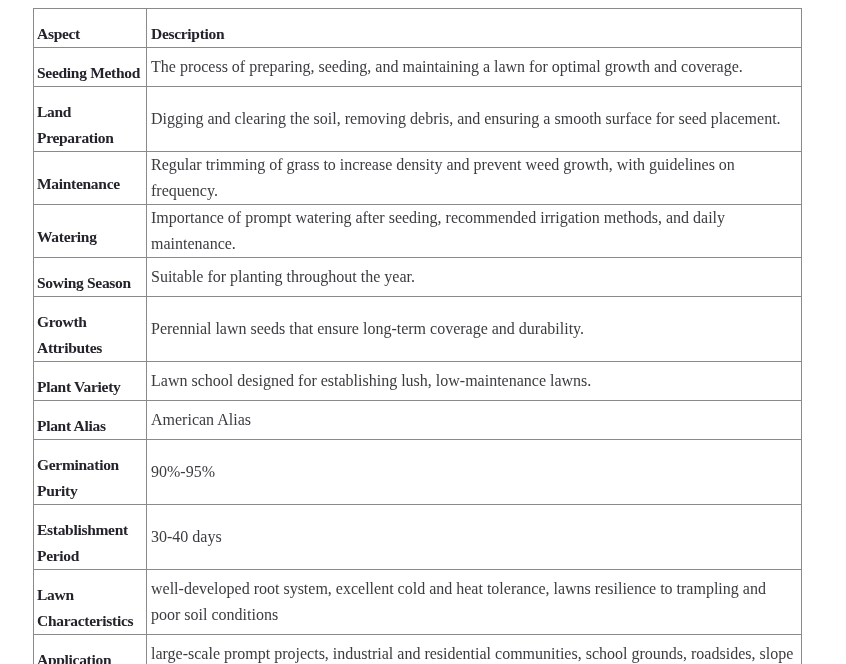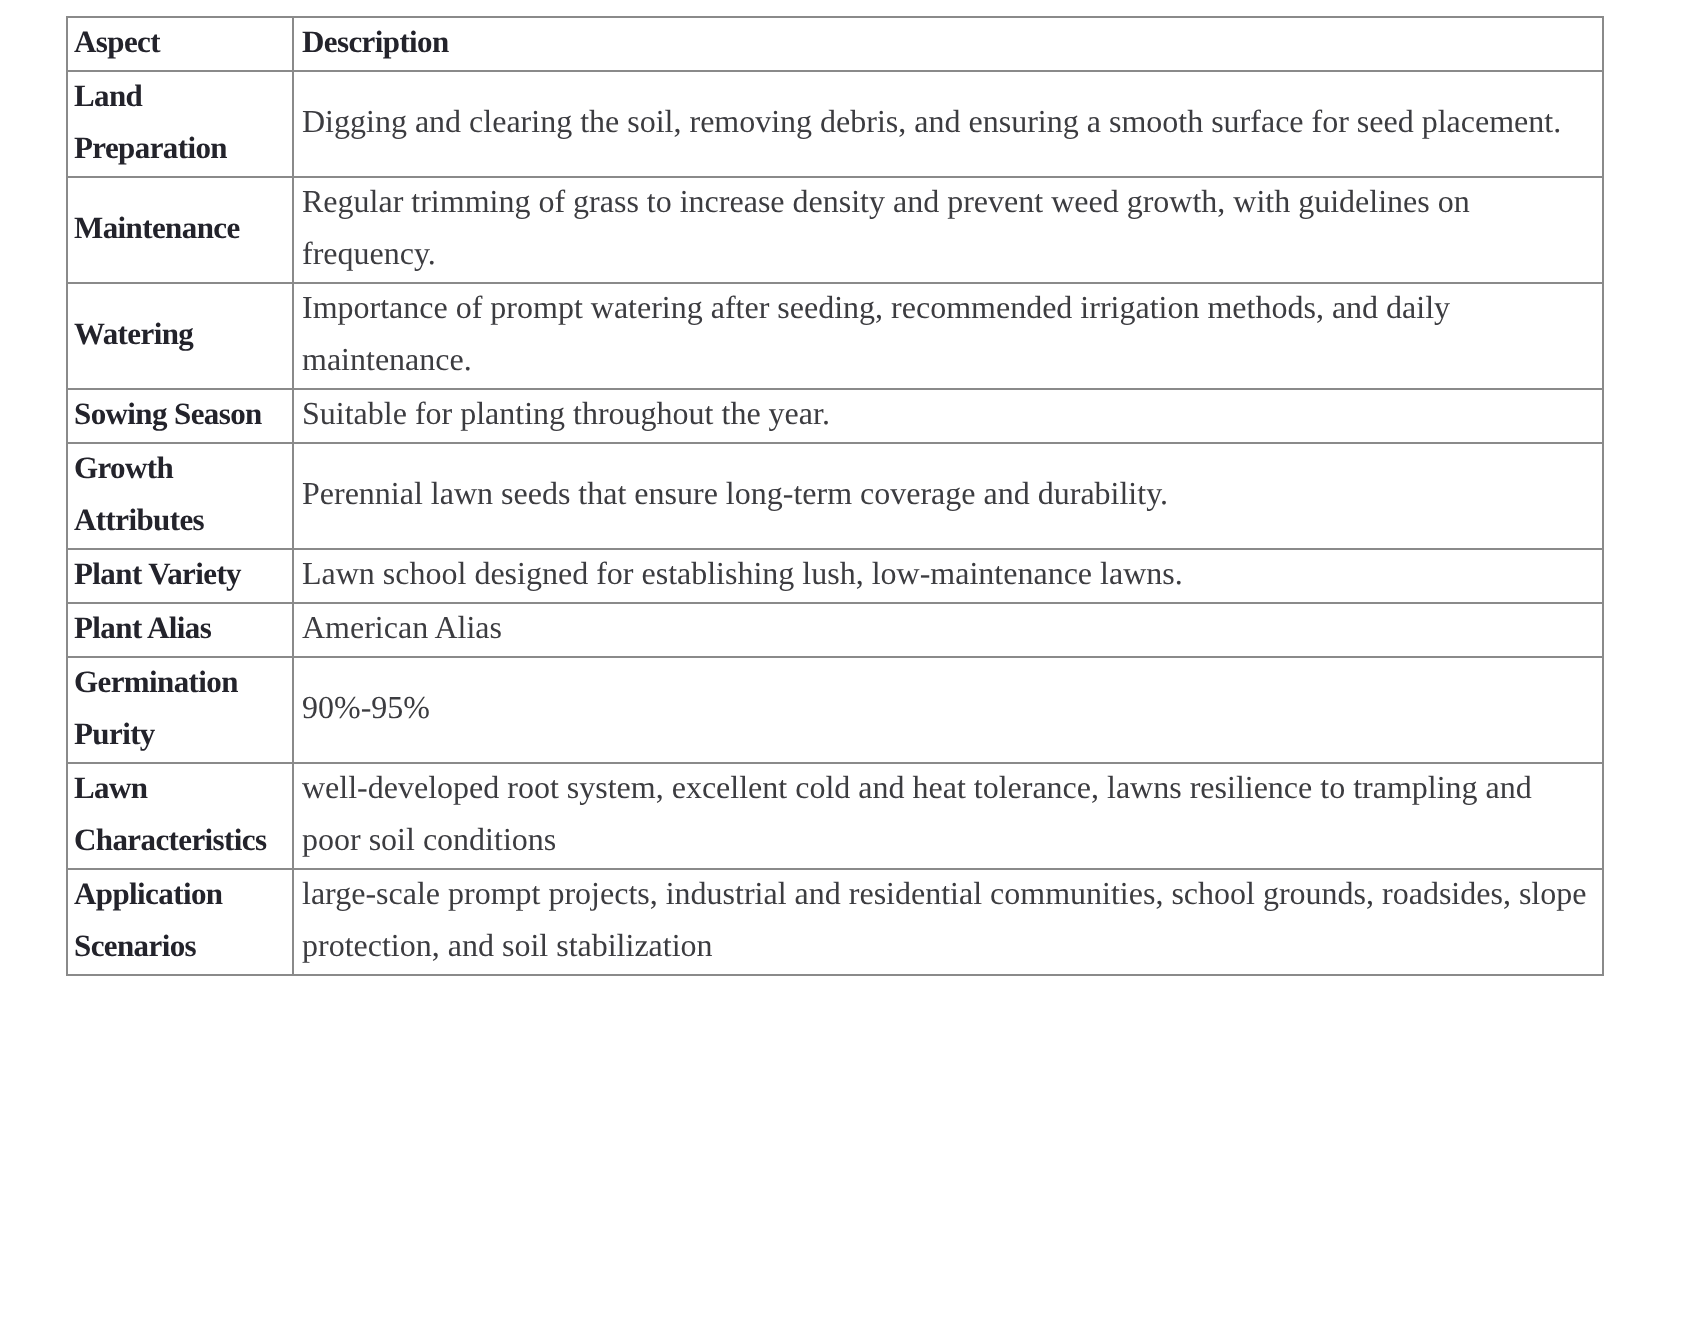--- a/index.html
+++ b/index.html
@@ -35,21 +35,21 @@
     border: 1px solid var(--border-color);
     font-size: 16px;
     line-height: 26px;
     vertical-align: middle;
     text-align: left;
     overflow: hidden;
   }
   table.attr-table th {
     font-weight: bold;
     color: var(--header-text);
-    padding: 0 0 0 3px;
+    padding: 12px 0 0 3px;
     letter-spacing: -0.3px;
     font-size: 15.5px;
   }
   table.attr-table thead th.desc-head {
     padding-left: 4px;
     margin-top: 28px;
   }
   table.attr-table td {
     font-weight: normal;
     color: var(--body-text);
@@ -67,20 +67,24 @@
       <col class="col-aspect">
       <col class="col-desc">
     </colgroup>
     <thead>
       <tr>
         <th>Aspect</th>
         <th class="desc-head">Description</th>
       </tr>
     </thead>
     <tbody>
+        <tr>
+          <th>Seeding Method</th>
+          <td>The process of preparing, seeding, and maintaining a lawn for optimal growth and coverage.</td>
+        </tr>
         <tr>
           <th>Land Preparation</th>
           <td>Digging and clearing the soil, removing debris, and ensuring a smooth surface for seed placement.</td>
         </tr>
         <tr>
           <th>Maintenance</th>
           <td>Regular trimming of grass to increase density and prevent weed growth, with guidelines on frequency.</td>
         </tr>
         <tr>
           <th>Watering</th>
@@ -100,20 +104,24 @@
         </tr>
         <tr>
           <th>Plant Alias</th>
           <td>American Alias</td>
         </tr>
         <tr>
           <th>Germination Purity</th>
           <td>90%-95%</td>
         </tr>
         <tr>
+          <th>Establishment Period</th>
+          <td>30-40 days</td>
+        </tr>
+        <tr>
           <th>Lawn Characteristics</th>
           <td>well-developed root system, excellent cold and heat tolerance, lawns resilience to trampling and poor soil conditions</td>
         </tr>
         <tr>
           <th>Application Scenarios</th>
           <td>large-scale prompt projects, industrial and residential communities, school grounds, roadsides, slope protection, and soil stabilization</td>
         </tr>
       </tbody>
   </table>
 </div>

